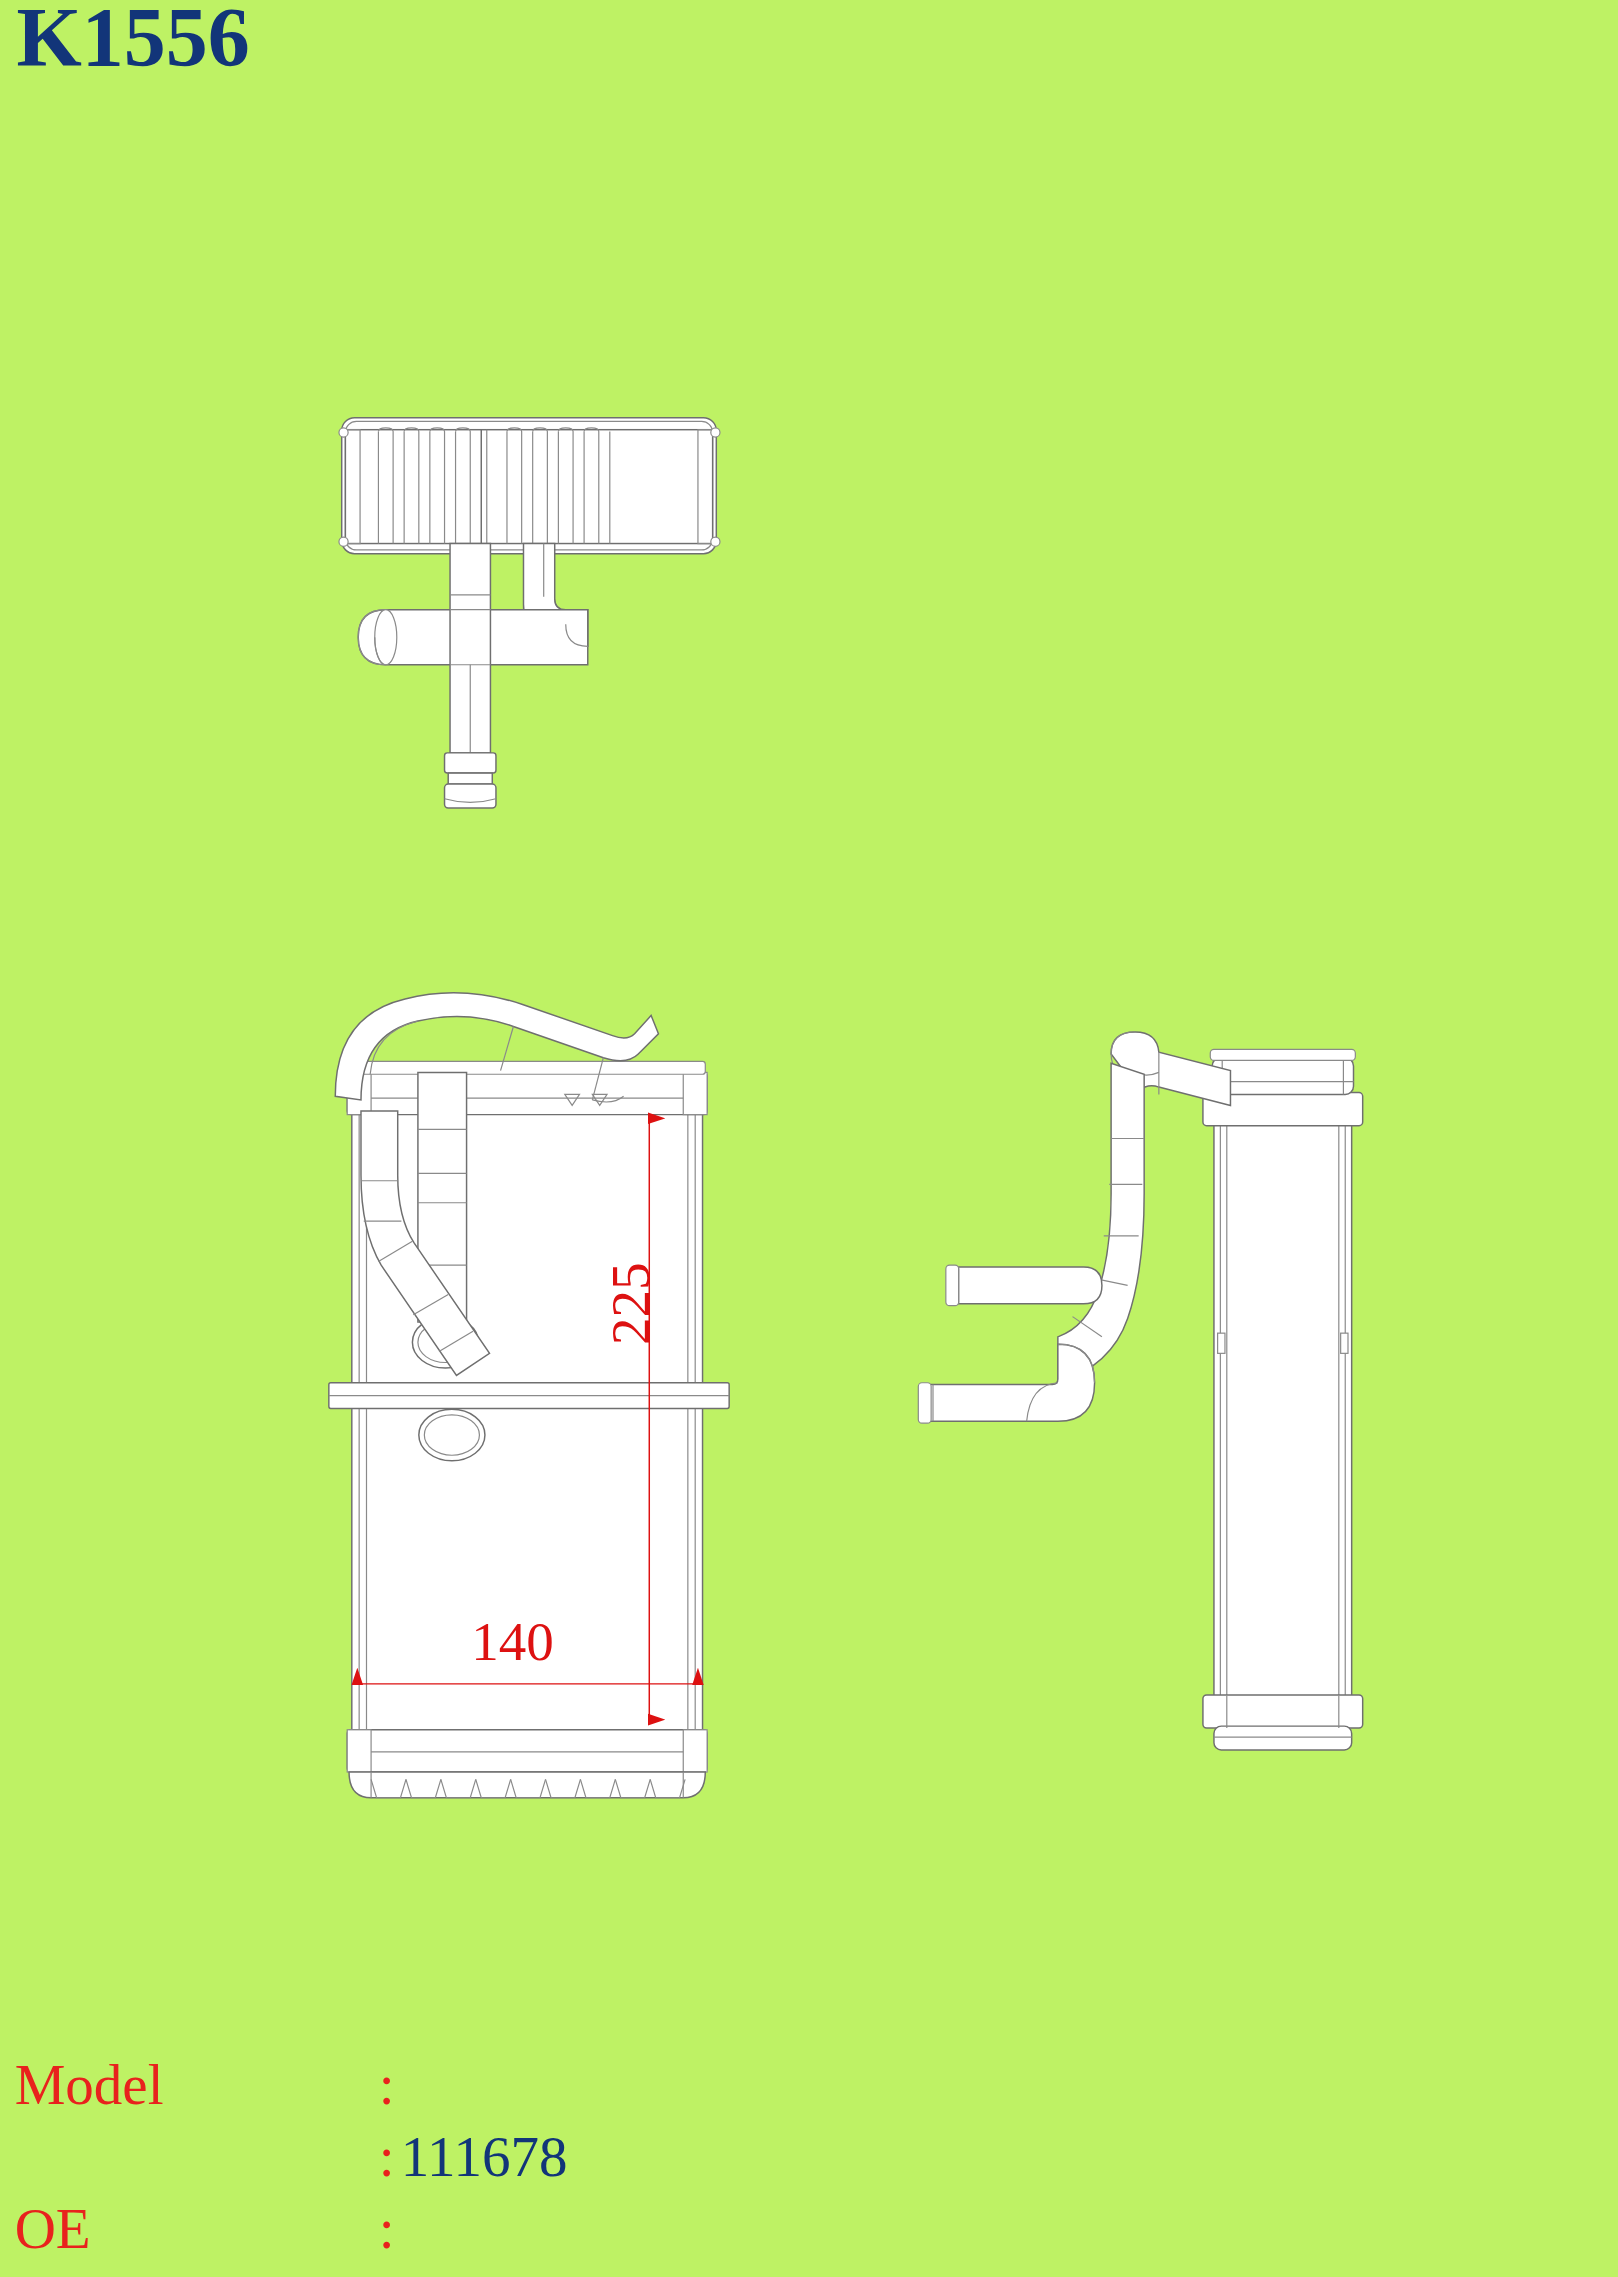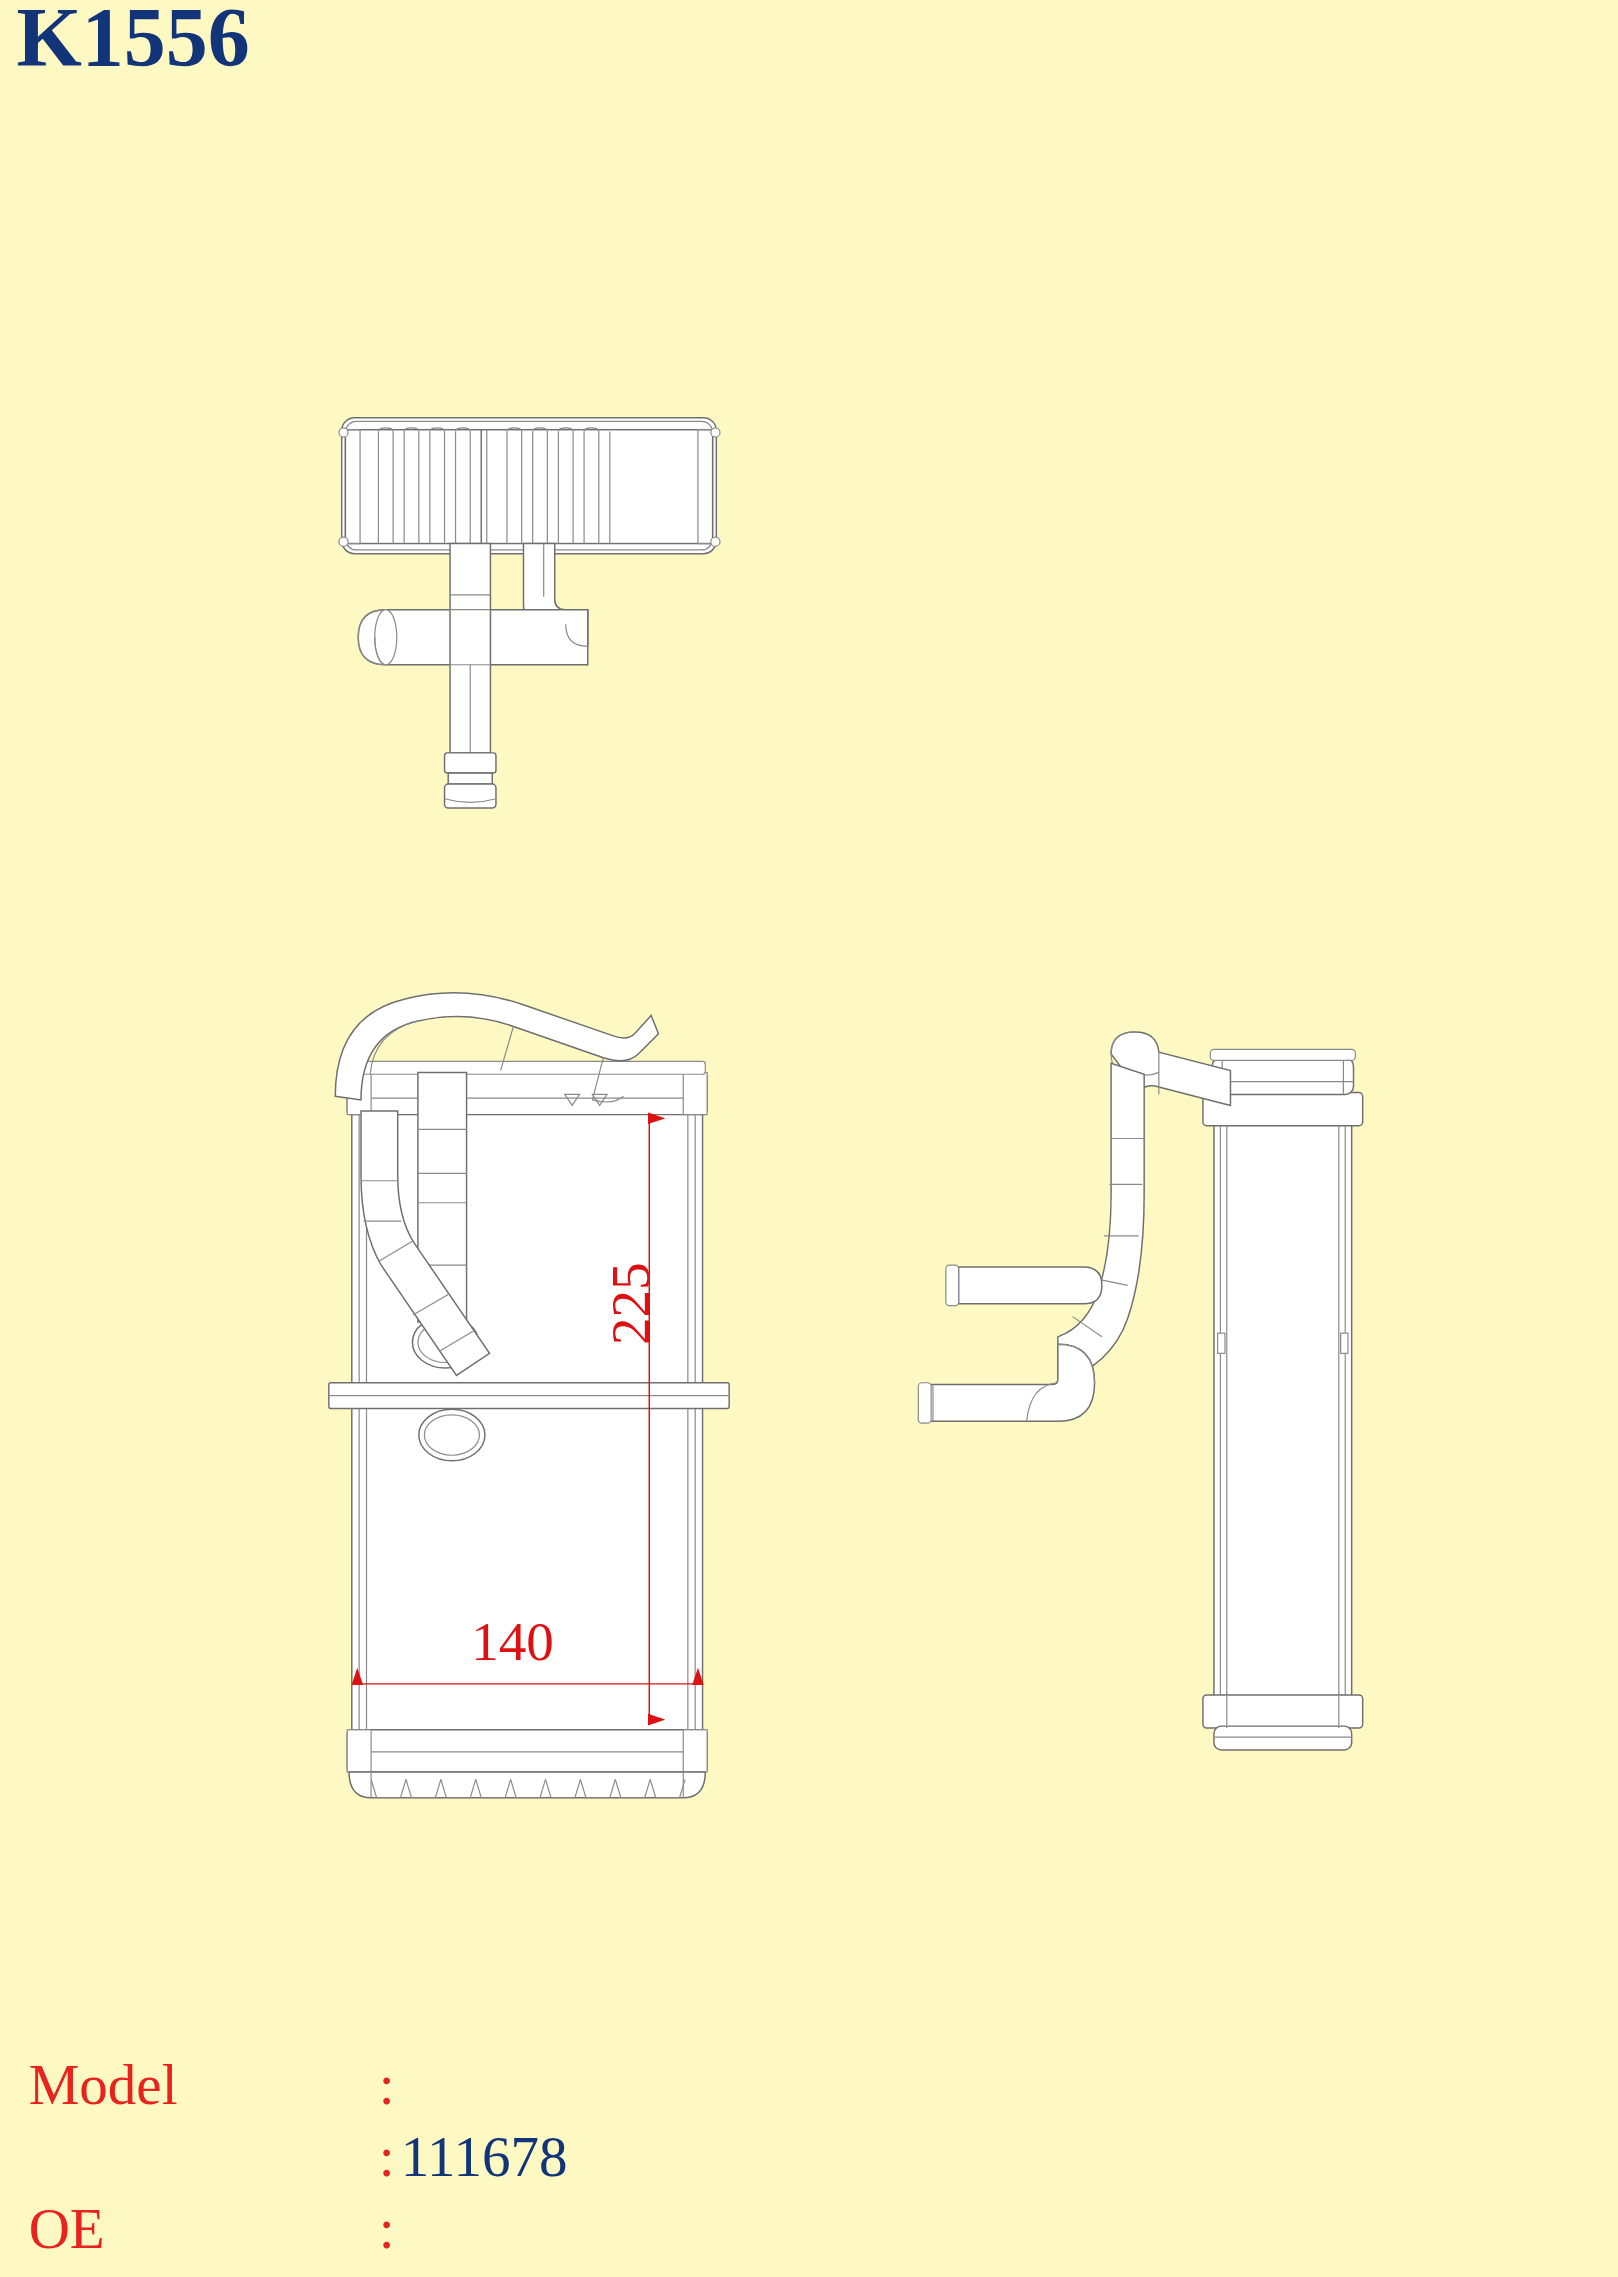--- a/index.html
+++ b/index.html
@@ -7,21 +7,21 @@
     padding: 0;
     background: #ffffff;
   }
   body {
     font-family: "Liberation Serif", "DejaVu Serif", serif;
   }
   #page {
     position: relative;
     width: 1619px;
     height: 2277px;
-    background: #fef9c3;
+    background: #bef264;
     overflow: hidden;
   }
 
   
   #part-code {
     position: absolute;
     left: 16.5px;
     top: -3.7px;
     font-size: 84px;
     font-weight: bold;
@@ -52,21 +52,20 @@
     height: 72px;
     white-space: nowrap;
   }
   .spec-label {
     position: absolute;
     left: 0;
     top: 0;
     font-size: 57px;
     color: #e8221d;
     line-height: 1.05;
-    margin-left: 14px;
   }
   .spec-colon {
     position: absolute;
     left: 364px;
     top: 0;
     font-size: 57px;
     color: #e8221d;
     line-height: 1.05;
   }
   .spec-value {

